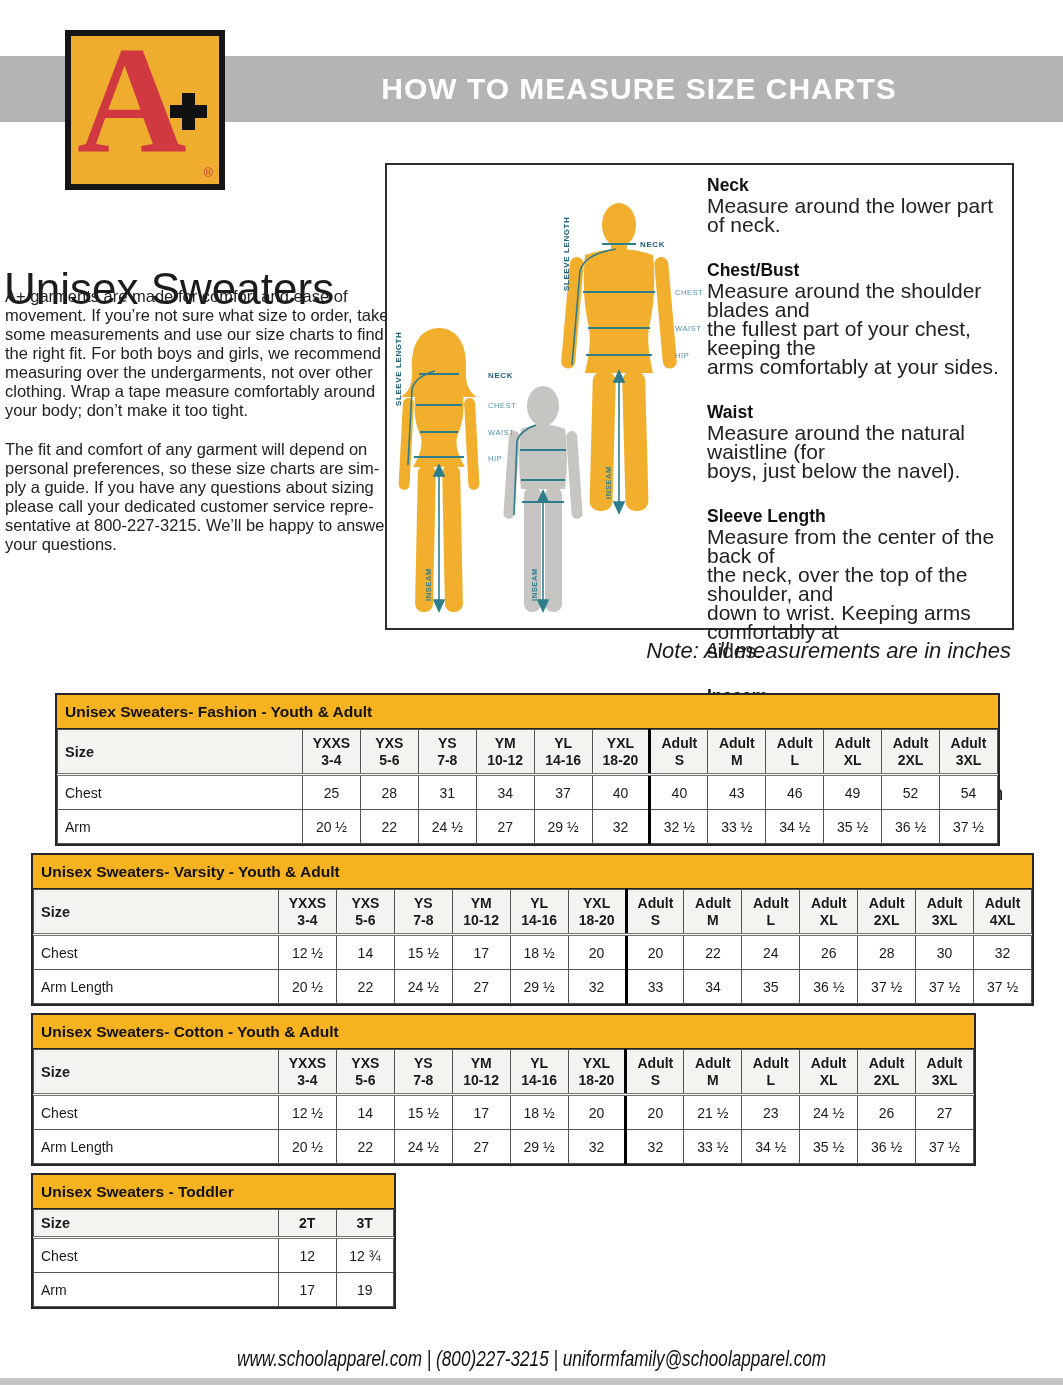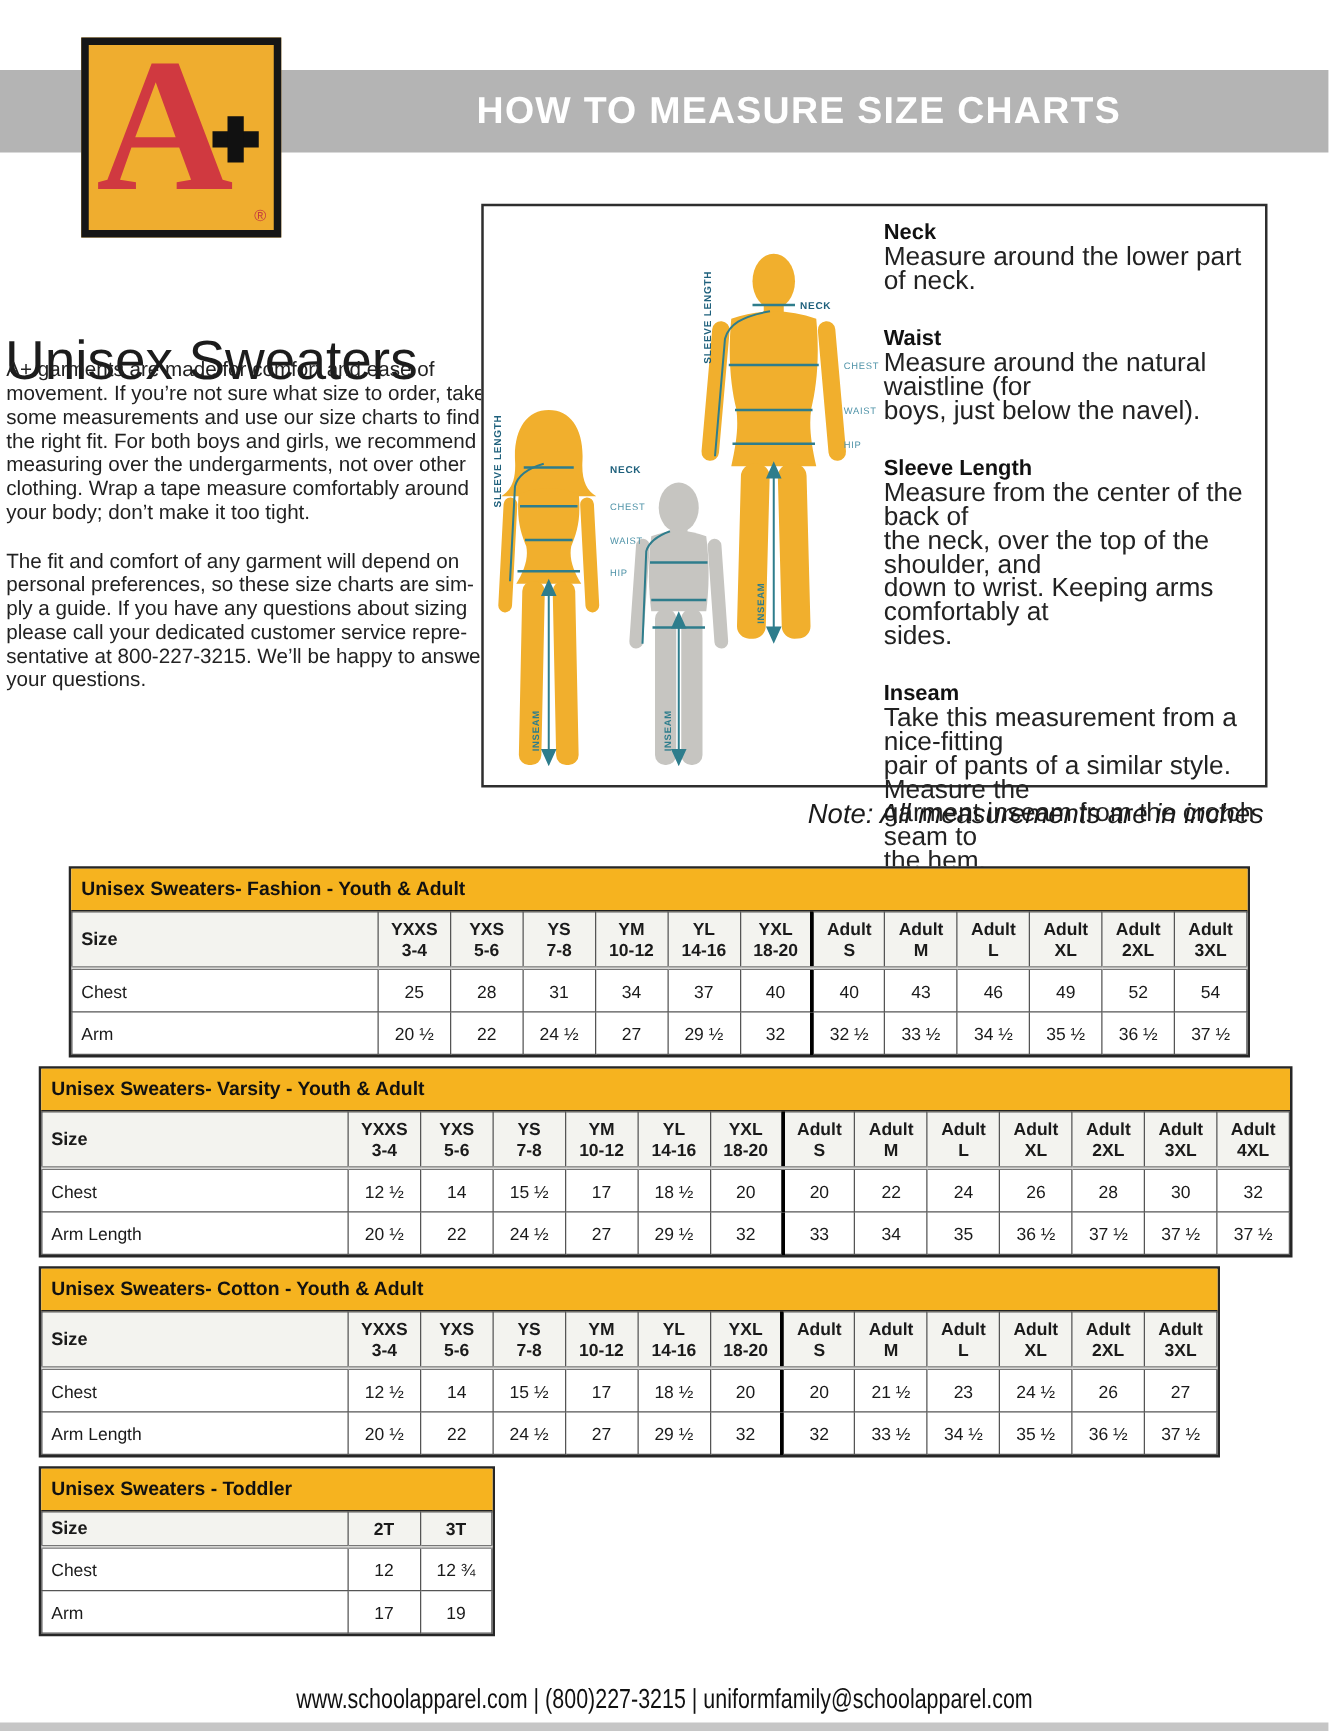--- a/index.html
+++ b/index.html
@@ -48,21 +48,21 @@
   .tblock th,.tblock td{border:1px solid #555;}
   .tblock thead th{background:#f3f3ef;font-weight:bold;font-size:14px;line-height:17px;
         padding:5px 0 4px;text-align:center;border-bottom:3px double #777;}
   .tblock thead th.size-col{text-align:left;padding-left:7px;font-size:14.5px;}
   .tblock td{height:33px;text-align:center;font-size:14px;padding:0;}
   .tblock td.row-label{text-align:left;padding-left:7px;}
   .hl{display:block;}
   .adult-b{border-left:3px solid #000 !important;}
 
   
-  .footer{position:absolute;left:0;top:1346px;width:1063px;text-align:center;}
+  .footer{position:absolute;left:0;top:1346px;width:1063px;text-align:center;font-style:italic;}
   .footer span{display:inline-block;transform:scaleX(0.78);transform-origin:center;
         font-size:22px;color:#111;white-space:nowrap;}
   .bottom-strip{position:absolute;left:0;bottom:0;width:1063px;height:7px;background:#c6c6c6;}
 </style>
 </head>
 <body>
 
 <div class="page">
 
   <div class="top-band">
@@ -173,20 +173,26 @@
         <text x="224" y="334" transform="rotate(-90 224 334)">INSEAM</text>
         <text x="44" y="436" transform="rotate(-90 44 436)">INSEAM</text>
         <text x="150" y="436" transform="rotate(-90 150 436)">INSEAM</text>
       </g>
     </svg>
 
     <div class="instructions">
       <div class="instr">
         <h3>Neck</h3>
         <p>Measure around the lower part of neck.</p>
+      </div>
+      <div class="instr">
+        <h3>Chest/Bust</h3>
+        <p>Measure around the shoulder blades and
+the fullest part of your chest, keeping the
+arms comfortably at your sides.</p>
       </div>
       <div class="instr">
         <h3>Waist</h3>
         <p>Measure around the natural waistline (for
 boys, just below the navel).</p>
       </div>
       <div class="instr">
         <h3>Sleeve Length</h3>
         <p>Measure from the center of the back of
 the neck, over the top of the shoulder, and

